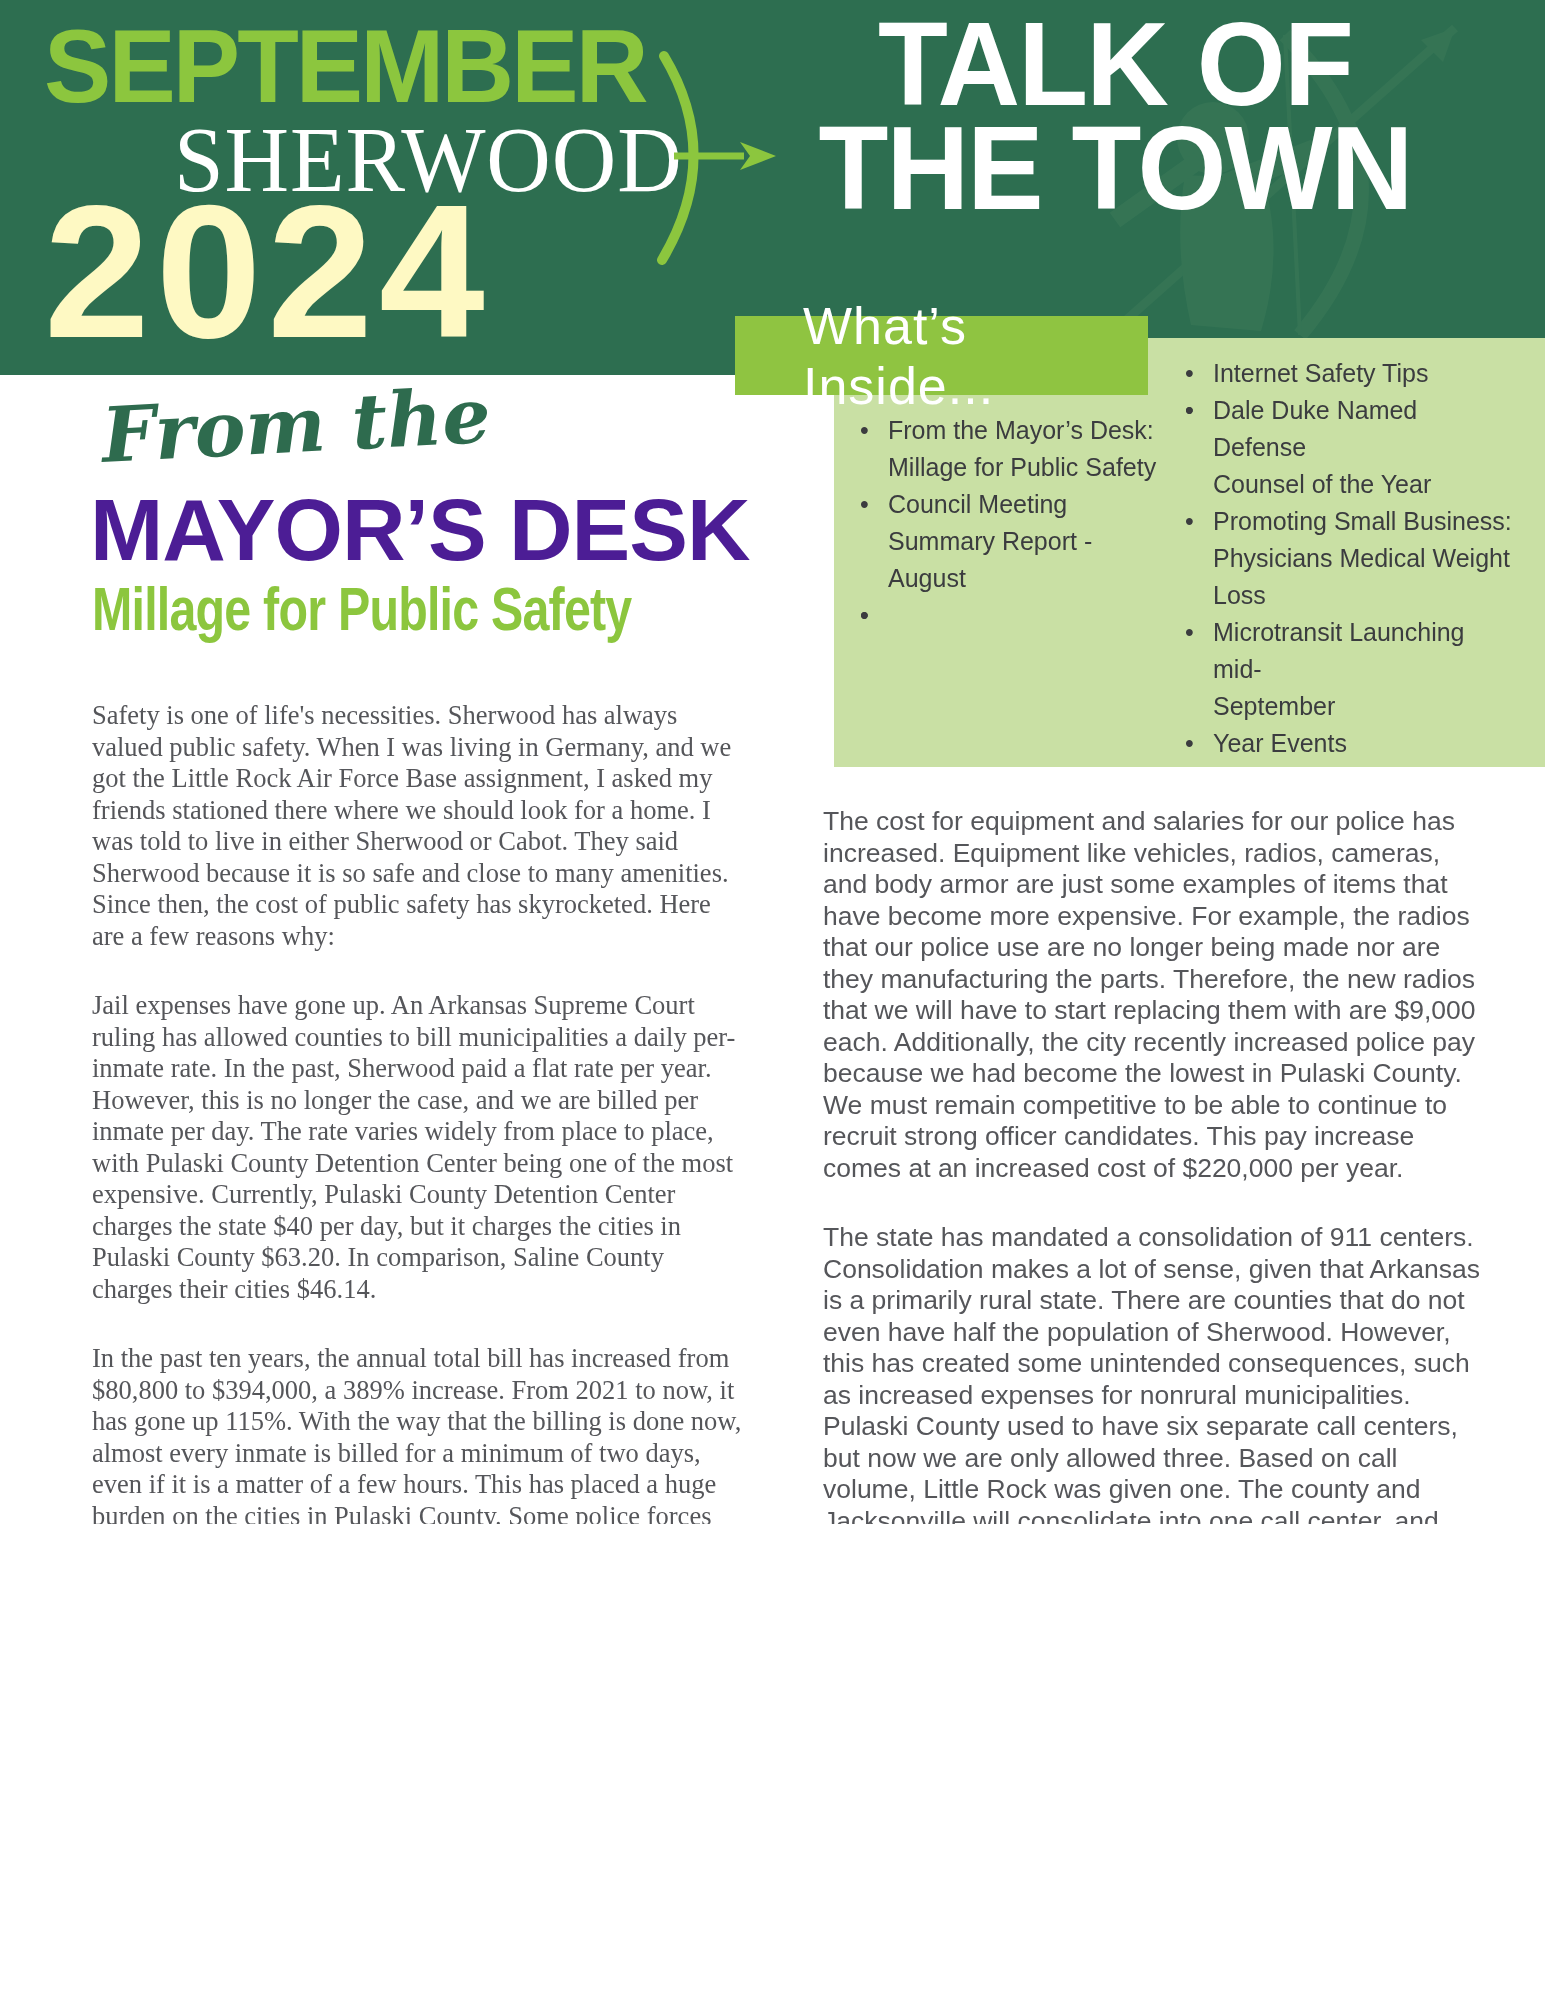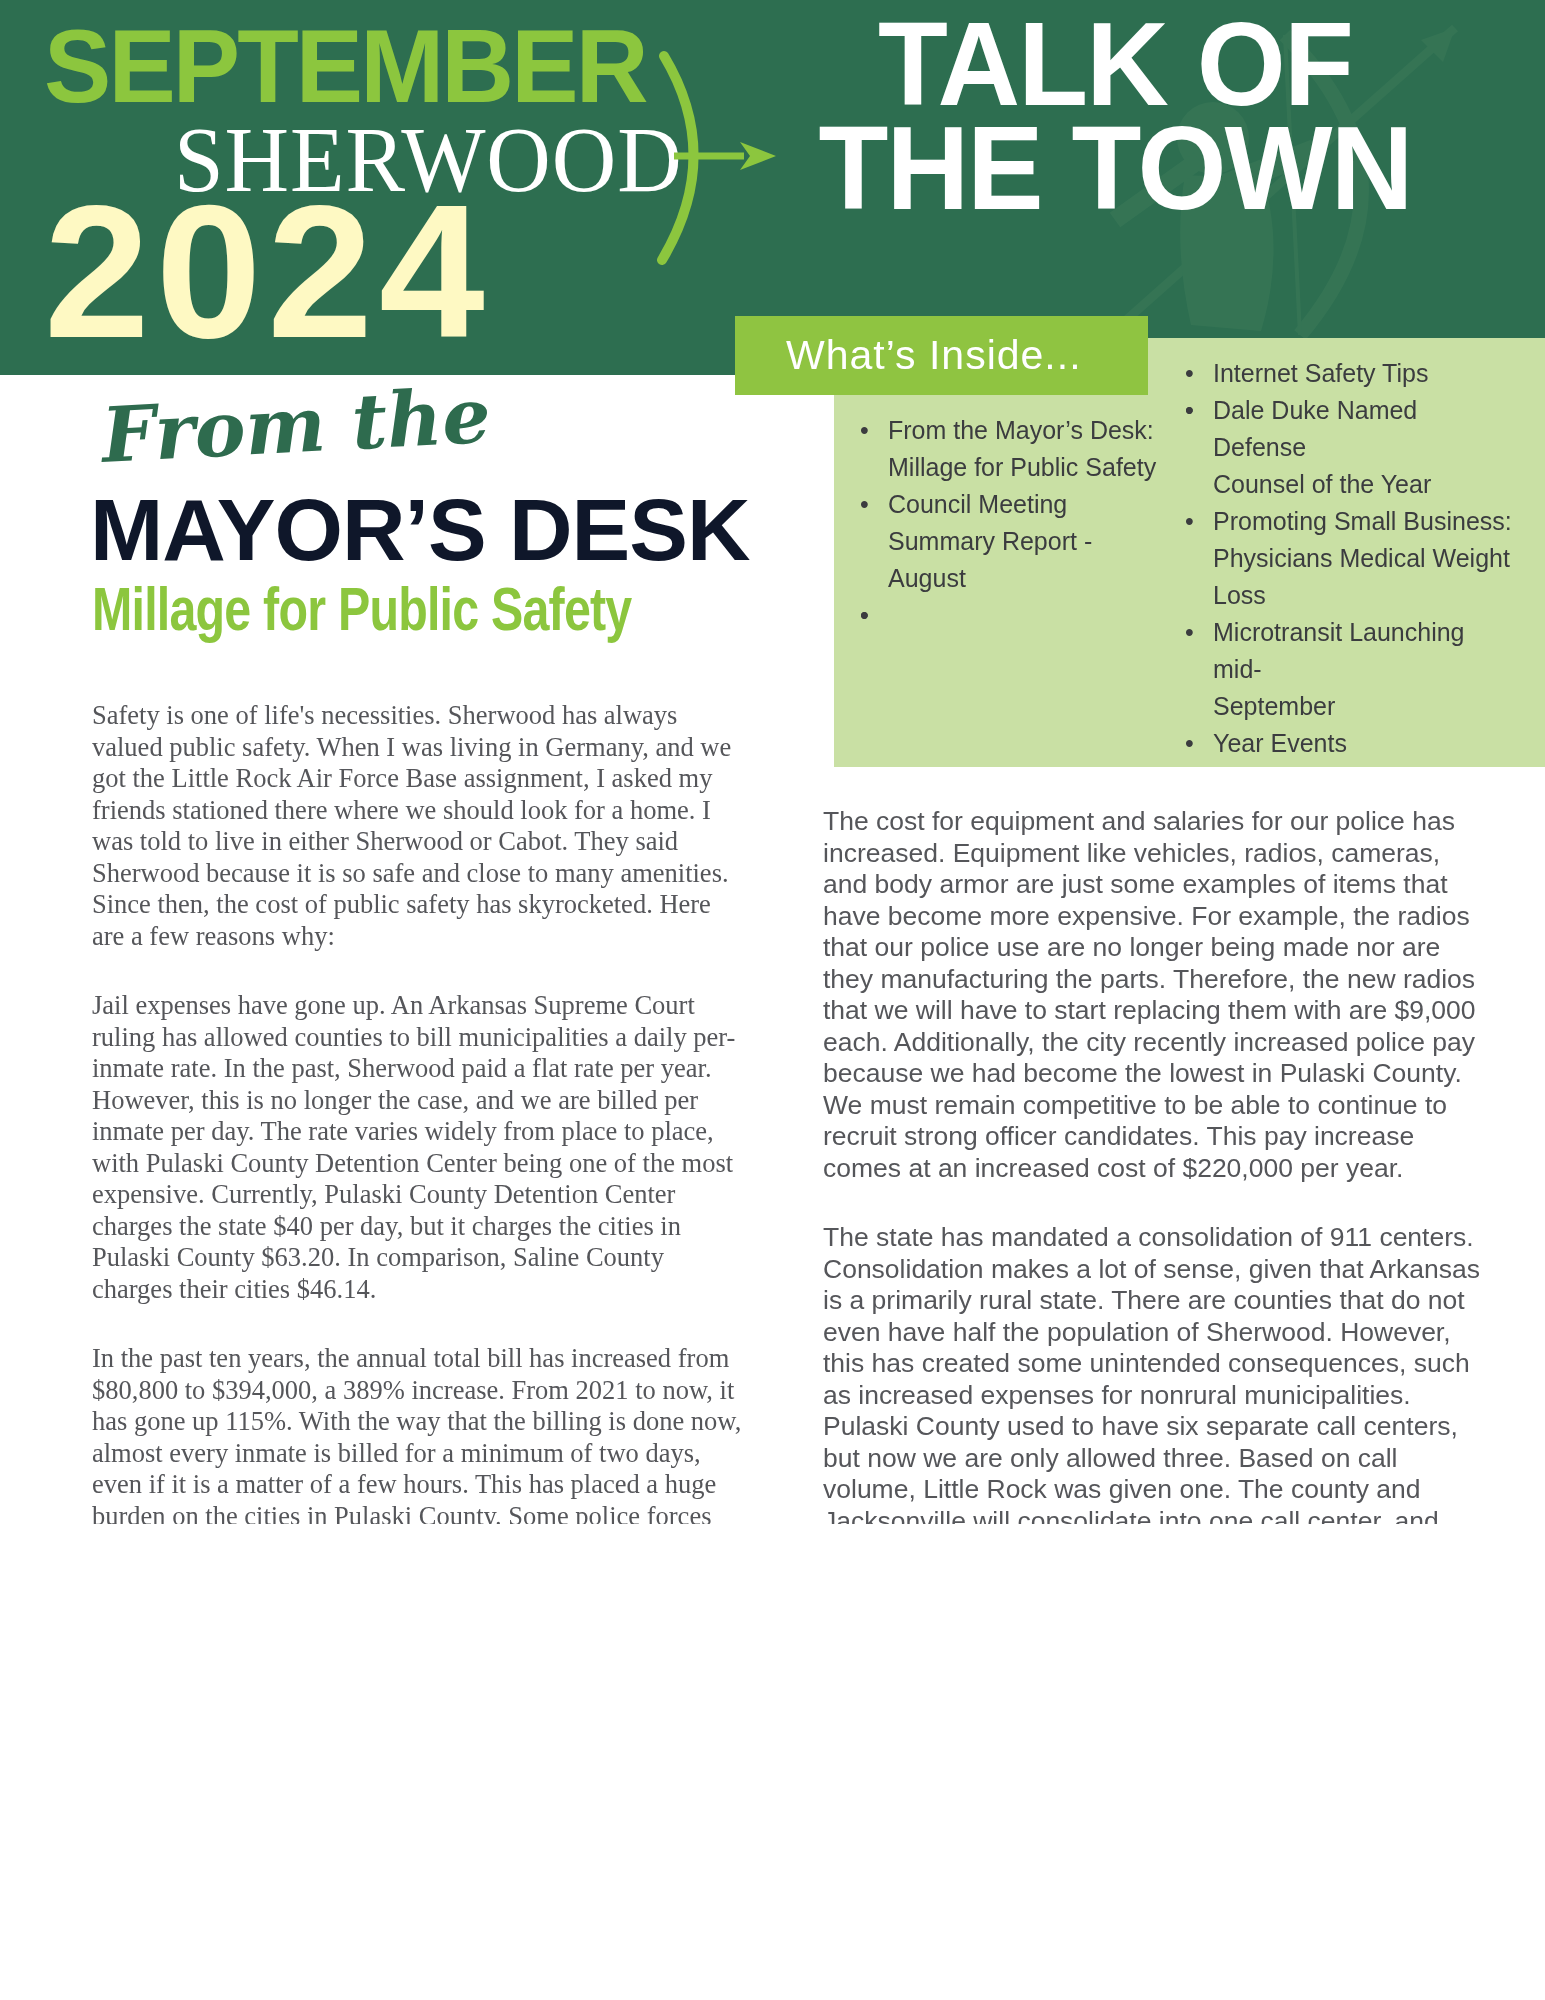--- a/index.html
+++ b/index.html
@@ -45,42 +45,42 @@
   
   .insidebox{
     position:absolute;left:834px;top:338px;width:711px;height:429px;
     background:#c9e0a4;
   }
   .insidebanner{
     position:absolute;left:735px;top:316px;width:413px;height:79px;
     background:#8fc441;display:flex;align-items:center;
   }
   .insidebanner .txt{
-    padding-left:51px;color:#ffffff;font-size:41px;font-weight:400;letter-spacing:1px;
+    padding-left:68px;color:#ffffff;font-size:52px;font-weight:400;letter-spacing:1px;
   }
   ul.insidelist{
     list-style:none;margin:0;padding:0;position:absolute;
     font-size:25px;line-height:37px;color:#3b3c3f;
   }
   ul.insidelist.left{left:858px;top:412px;width:310px;}
   ul.insidelist.right{left:1183px;top:355px;width:330px;}
   ul.insidelist li{position:relative;padding-left:30px;white-space:pre-line;}
   ul.insidelist li .dot{position:absolute;left:2px;top:0;}
 
   
   .kicker{
     position:absolute;left:104px;top:398px;
     font-family:"DejaVu Serif", serif;font-style:italic;font-weight:bold;
     font-size:76px;line-height:1;color:#2e6b4e;transform:rotate(-3deg);
     transform-origin:left bottom;white-space:nowrap;
   }
   .arttitle{
     position:absolute;left:90px;top:486px;
     font-size:88px;font-weight:bold;letter-spacing:-1px;line-height:1;
-    color:#0f172a;white-space:nowrap;
+    color:#4c1d95;white-space:nowrap;
   }
   .artsubtitle{
     position:absolute;left:92px;top:578px;
     font-size:62px;font-weight:bold;line-height:1;
     color:#8cc63e;transform:scaleX(.78);transform-origin:left top;
     letter-spacing:-1px;white-space:nowrap;
   }
 
   
   .col{position:absolute;color:#55565a;font-size:26.5px;line-height:31.5px;}

